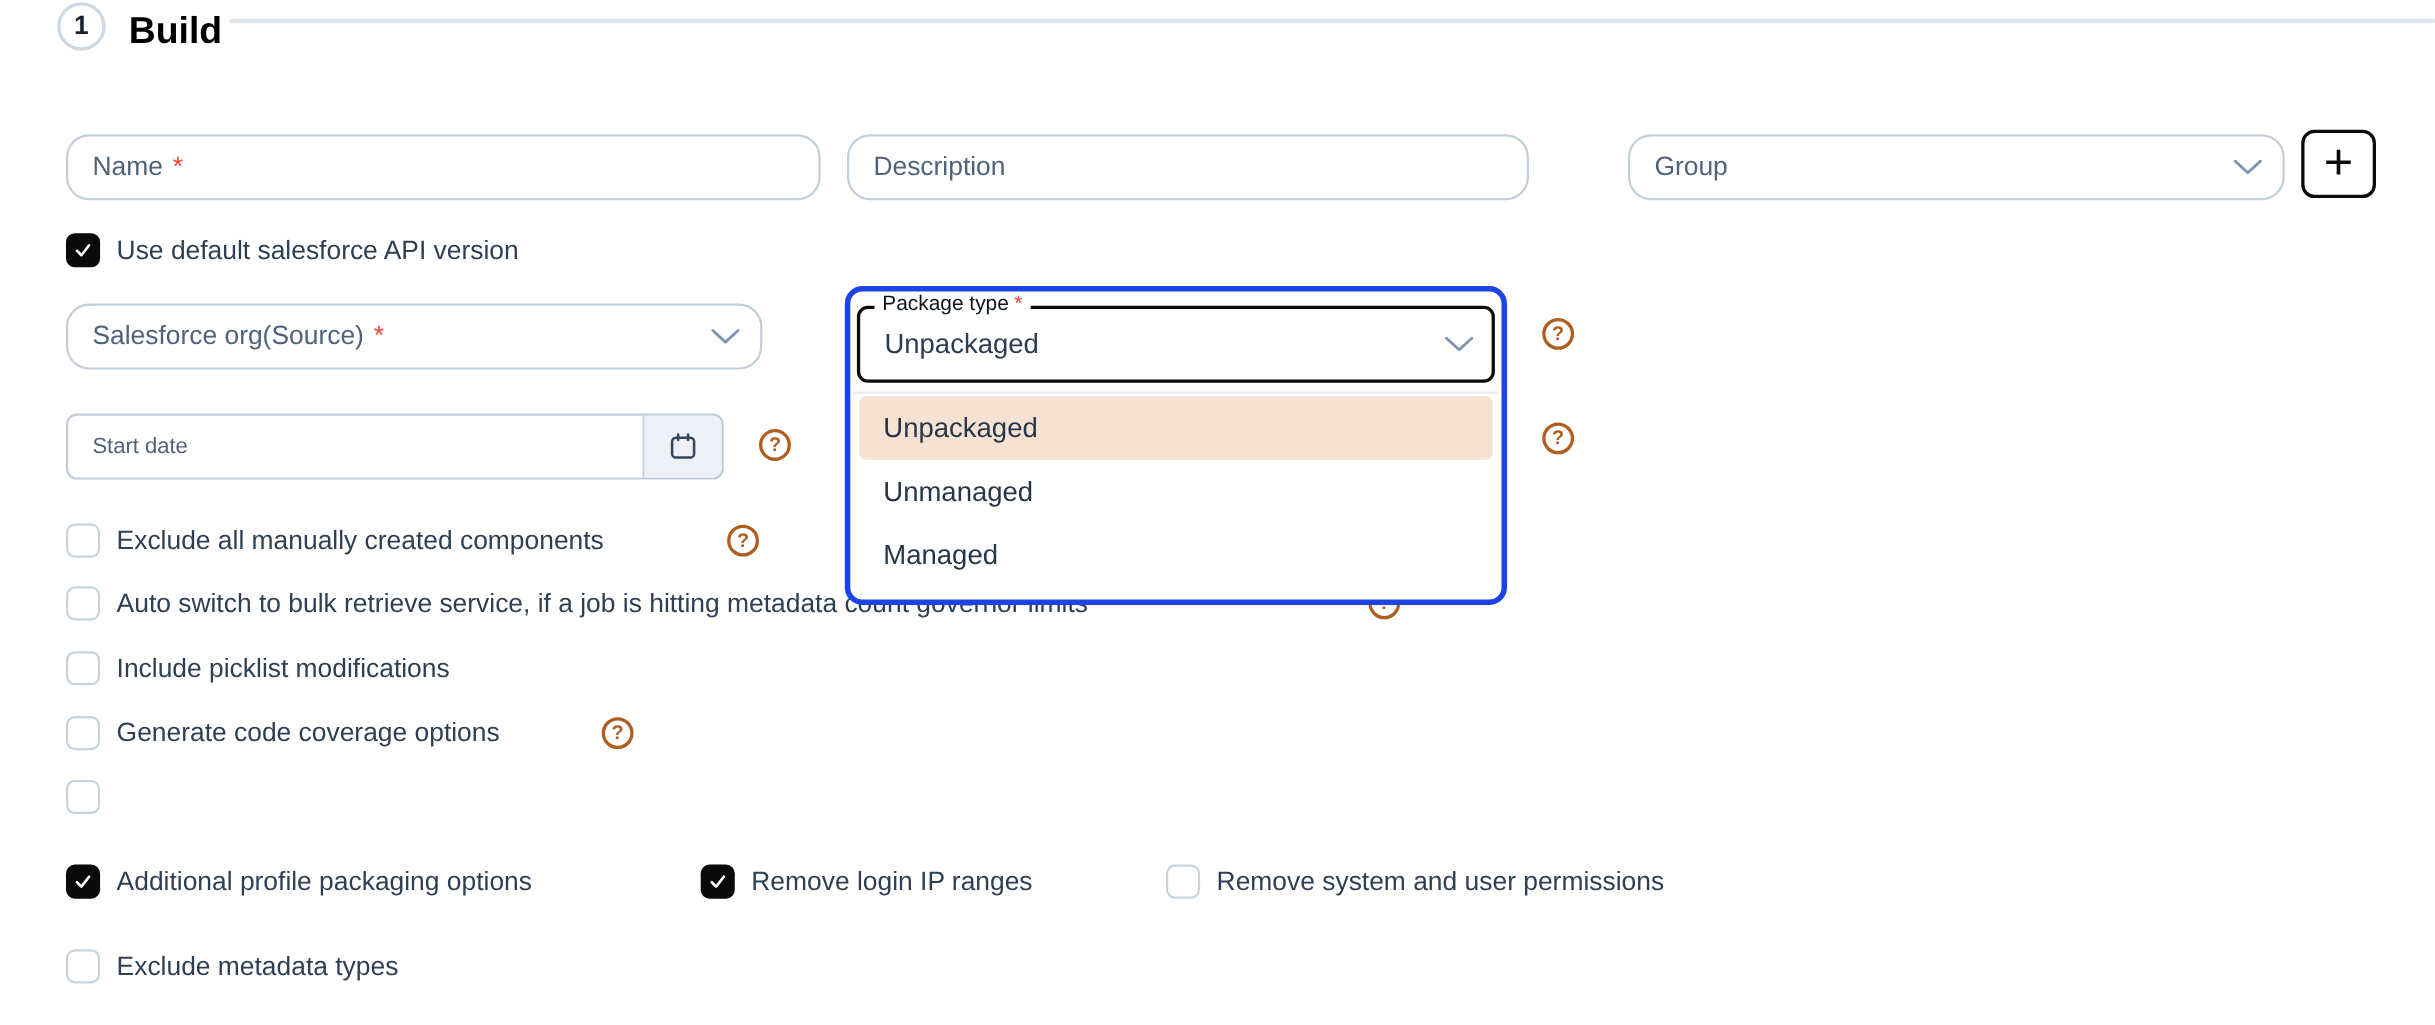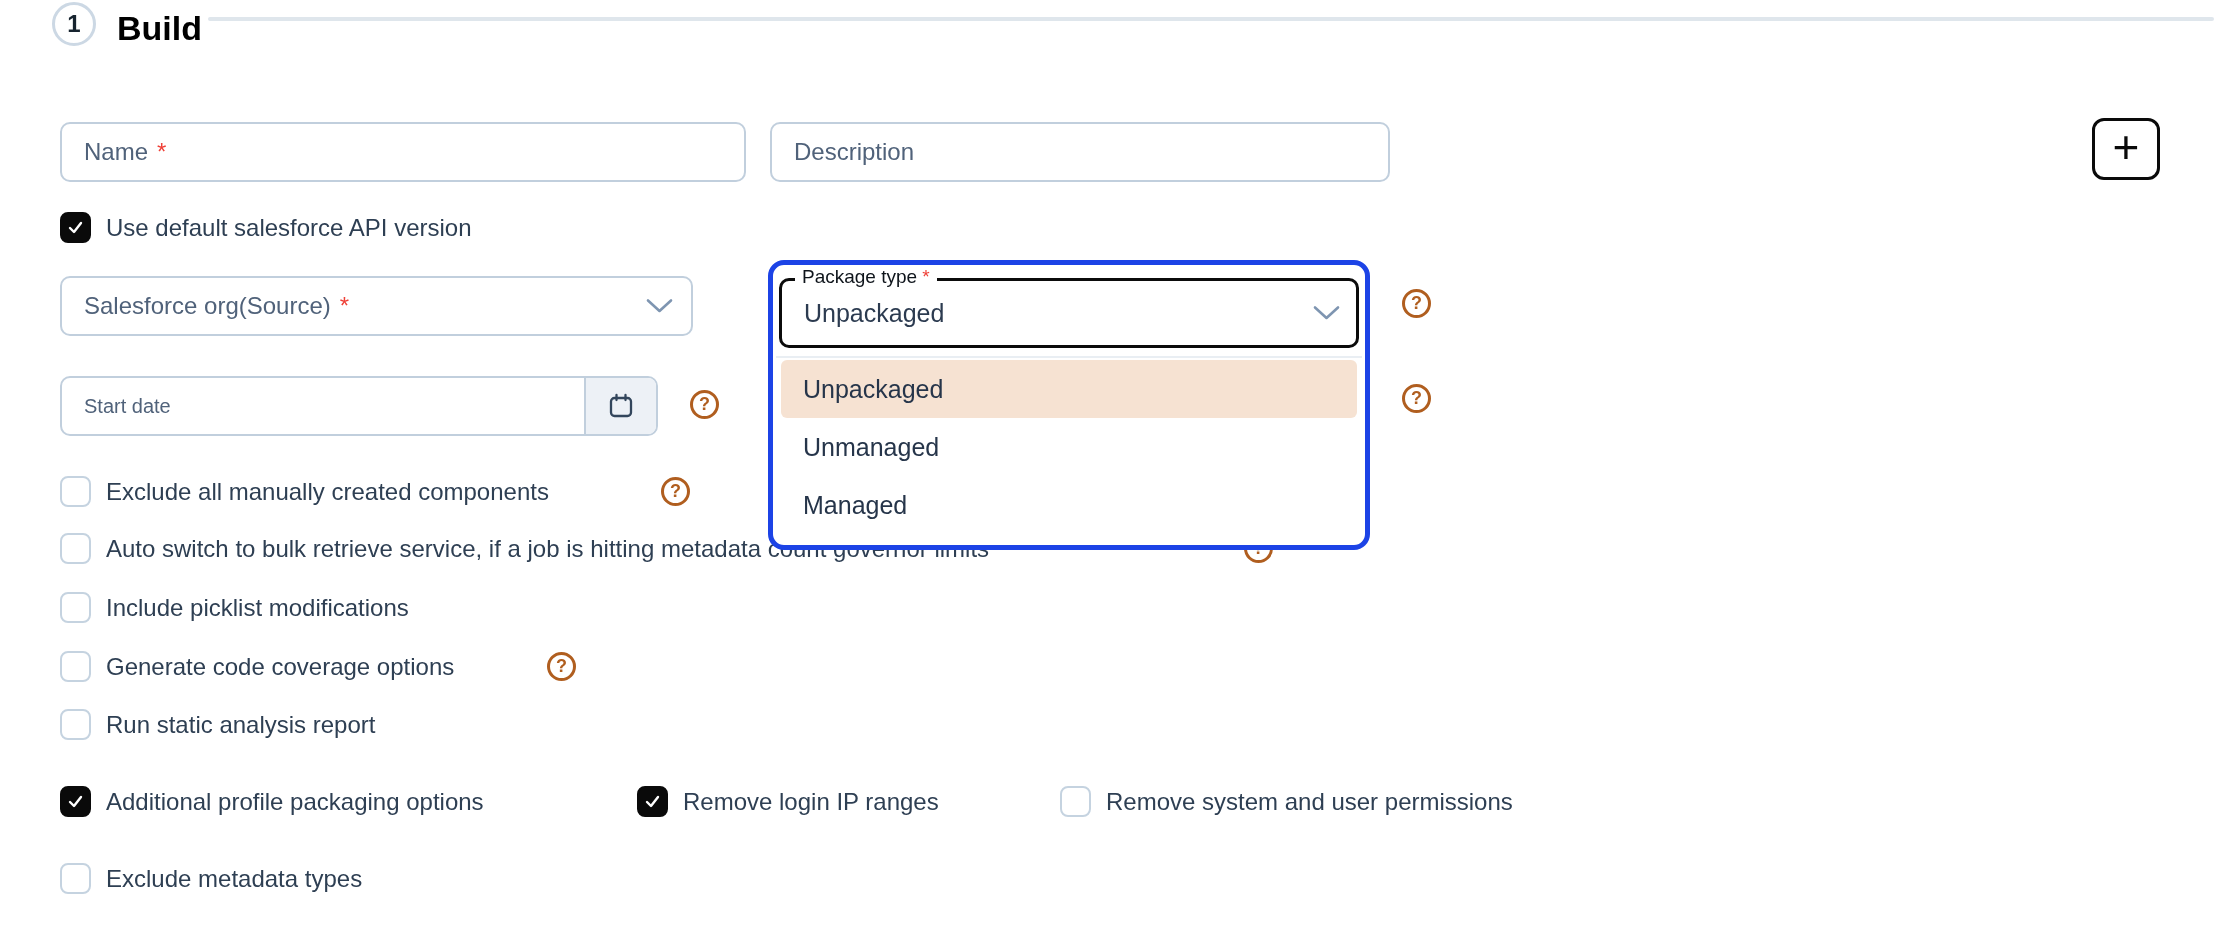--- a/index.html
+++ b/index.html
@@ -10,21 +10,21 @@
   
   .step-circle{
     position:absolute;left:52px;top:2px;width:44px;height:44px;border:3px solid #ccd8e4;
     border-radius:50%;box-sizing:border-box;display:flex;align-items:center;justify-content:center;
     font-size:24px;font-weight:700;color:#17242f;background:#fff;
   }
   .step-title{position:absolute;left:117px;top:9px;font-size:34px;font-weight:600;color:#000000;}
   .step-divider{position:absolute;left:208px;right:0;top:17px;height:4px;background:#dfe6ec;border-radius:2px;}
   
   .field{
-    position:absolute;height:60px;border:2px solid #c1cfdd;border-radius:10px;background:#fff;
+    position:absolute;height:60px;border:2px solid #c1cfdd;border-radius:21px;background:#fff;
     box-sizing:border-box;display:flex;align-items:center;padding:0 18px 0 22px;
     font-size:24px;color:#50627a;
   }
   .req{color:#ef4138;margin-left:9px;font-size:24px;}
   .chev{margin-left:auto;flex:0 0 auto;}
   
   .plus-btn{
     position:absolute;left:2092px;top:118px;width:68px;height:62px;border:3px solid #0a0a0a;
     border-radius:12px;box-sizing:border-box;background:#fff;display:flex;align-items:center;
     justify-content:center;font-size:46px;font-weight:300;color:#0a0a0a;line-height:1;padding-bottom:4px;
@@ -87,20 +87,26 @@
   <div class="step-title">Build</div>
   <div class="step-divider"></div>
 
   <div class="field" style="left:60px;top:122px;width:686px;">
     <span>Name</span>
     <span class="req">*</span>
   </div>
   <div class="field" style="left:770px;top:122px;width:620px;">
     <span>Description</span>
   </div>
+  <div class="field" style="left:1480px;top:122px;width:597px;">
+    <span>Group</span>
+    <svg class="chev" width="27" height="16" viewBox="0 0 27 16">
+        <path d="M2 2.5 L13.5 13 L25 2.5" fill="none" stroke="#7e95b1" stroke-width="2.6" stroke-linecap="round" stroke-linejoin="round"></path>
+      </svg>
+  </div>
   <div class="plus-btn">
     <span>+</span>
   </div>
 
   <div class="cb checked" style="left:60px;top:212px;">
     <svg width="19" height="19" viewBox="0 0 19 19">
         <path d="M4 10 L8 14 L15 5" fill="none" stroke="#ffffff" stroke-width="2.4" stroke-linecap="round" stroke-linejoin="round"></path>
       </svg>
   </div>
   <div class="cb-label" style="left:106px;top:212px;">Use default salesforce API version</div>
@@ -151,21 +157,20 @@
   <div class="cb" style="left:60px;top:592px;"></div>
   <div class="cb-label" style="left:106px;top:592px;">Include picklist modifications</div>
 
   <div class="cb" style="left:60px;top:651px;"></div>
   <div class="cb-label" style="left:106px;top:651px;">Generate code coverage options</div>
   <div class="help" style="left:547px;top:652px;">
     <span>?</span>
   </div>
 
   <div class="cb" style="left:60px;top:709px;"></div>
-  <div class="cb-label" style="left:106px;top:709px;">Run static analysis report</div>
 
   <div class="cb checked" style="left:60px;top:786px;">
     <svg width="19" height="19" viewBox="0 0 19 19">
         <path d="M4 10 L8 14 L15 5" fill="none" stroke="#ffffff" stroke-width="2.4" stroke-linecap="round" stroke-linejoin="round"></path>
       </svg>
   </div>
   <div class="cb-label" style="left:106px;top:786px;">Additional profile packaging options</div>
 
   <div class="cb checked" style="left:637px;top:786px;">
     <svg width="19" height="19" viewBox="0 0 19 19">

